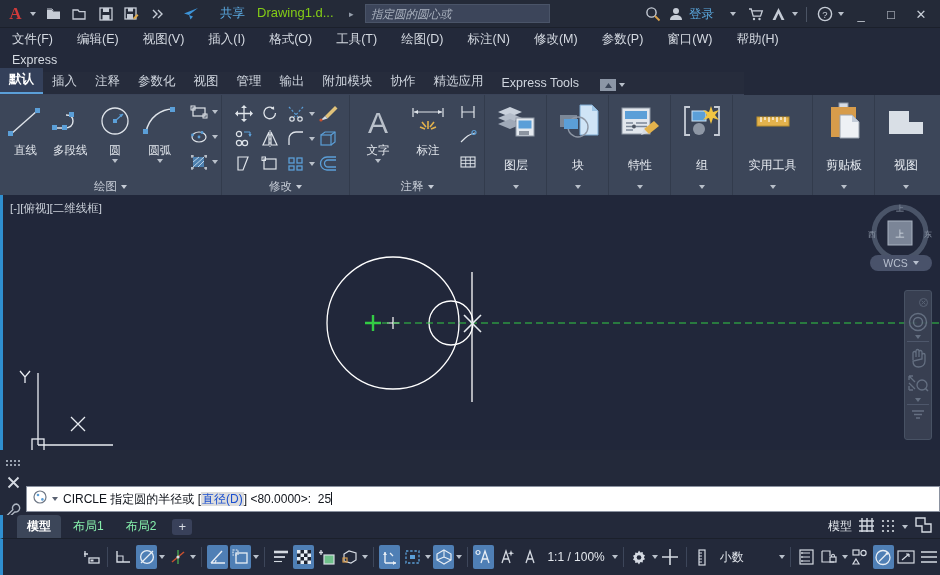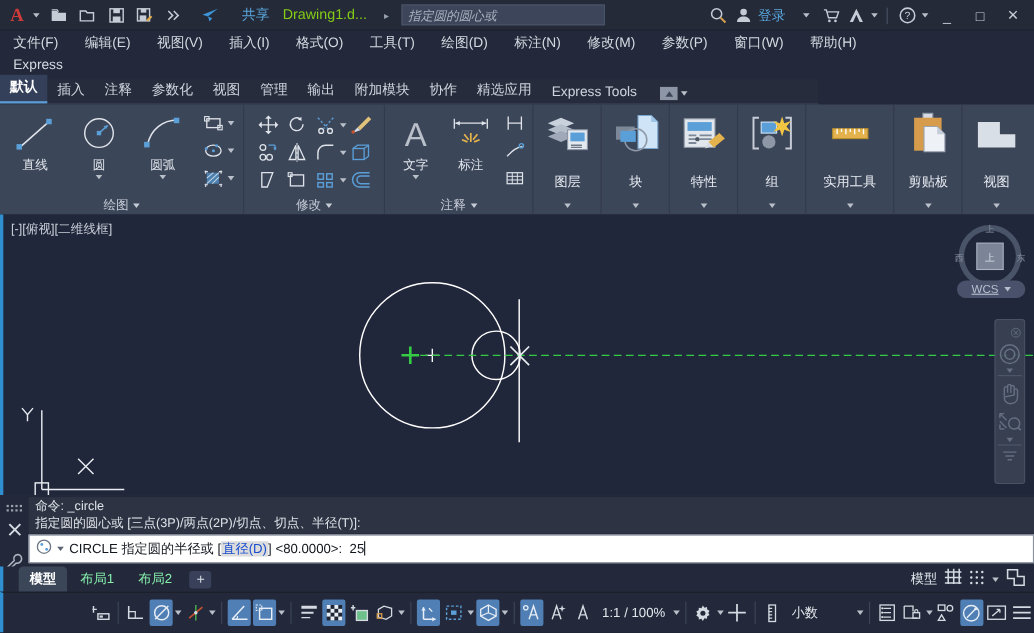--- a/index.html
+++ b/index.html
@@ -109,21 +109,21 @@
     background:#3a4254; border:1px solid #4c5668; border-radius:3px;
     display:flex; flex-direction:column; align-items:center; padding-top:4px;
     opacity:.92;
   }
   .navbar-panel .nbi{ height:26px; display:flex; align-items:center; justify-content:center;}
   .nb-sep{ width:22px; height:1px; background:#525c70; margin:2px 0; }
   .viewcube{ position:absolute; right:6px; top:5px; width:68px; height:70px; }
   .wcsbar{
     position:absolute; right:8px; top:60px; width:62px; height:16px;
     background:#49526a; border-radius:8px; display:flex; align-items:center;
-    justify-content:center; gap:5px; font-size:10.5px; color:#b7bfce;text-decoration:underline;
+    justify-content:center; gap:5px; font-size:10.5px; color:#b7bfce;
   }
 
   
   .cmdwrap{ position:absolute; left:0; top:450px; width:940px; height:65px; }
   .cmd-gutter{ position:absolute; left:0; top:0; width:26px; height:65px;
                background:#23293a; display:flex;flex-direction:column;
                align-items:center; padding-top:3px; gap:4px; }
   .cmd-hist{
     position:absolute; left:26px; top:2px; width:914px; height:33px;
     background:#2d3342; color:#dfe3e9; font-size:11.5px;
@@ -322,20 +322,31 @@
       <div class="panel-body">
         <div class="bigbtn">
           <span class="ico">
             <svg width="38" height="34" viewBox="0 0 38 34">
                 <path d="M5 29L31 6" stroke="#dfe4ea" stroke-width="1.4"></path>
                 <rect x="2" y="26" width="5" height="5" fill="#5b9fd8"></rect>
                 <rect x="29" y="3" width="5" height="5" fill="#5b9fd8"></rect>
               </svg>
           </span>
           <span class="lbl">直线</span>
+        </div>
+        <div class="bigbtn">
+          <span class="ico">
+            <svg width="38" height="34" viewBox="0 0 38 34">
+                <path d="M4 23h9c6 0 9-3 9-7s-3-6-7-6" stroke="#dfe4ea" stroke-width="1.4" fill="none"></path>
+                <rect x="1" y="20" width="5" height="5" fill="#5b9fd8"></rect>
+                <rect x="11" y="20" width="5" height="5" fill="#5b9fd8"></rect>
+                <rect x="18" y="7" width="5" height="5" fill="#5b9fd8"></rect>
+              </svg>
+          </span>
+          <span class="lbl">多段线</span>
         </div>
         <div class="bigbtn">
           <span class="ico">
             <svg width="38" height="34" viewBox="0 0 38 34">
                 <circle cx="19" cy="16" r="13" fill="none" stroke="#dfe4ea" stroke-width="1.3"></circle>
                 <path d="M19 16l8-7" stroke="#5b9fd8" stroke-width="1.3"></path>
                 <path d="M27 9l-4 .6 2.6 2.6z" fill="#5b9fd8"></path>
                 <rect x="17" y="14" width="4" height="4" fill="#5b9fd8"></rect>
               </svg>
           </span>
@@ -745,24 +756,20 @@
             <path d="M1.5 1.5l10 10M11.5 1.5l-10 10" stroke="#d5dae2" stroke-width="1.8"></path>
           </svg>
       </span>
       <span style="margin-top:6px;">
         <svg width="15" height="16" viewBox="0 0 15 16">
             <path d="M10.5 1a4 4 0 0 0-3.6 5.7L1 12.5 2.8 14.5l5.9-5.6A4 4 0 1 0 10.5 1z" fill="none" stroke="#aeb6c2" stroke-width="1.4"></path>
           </svg>
       </span>
     </div>
 
-    <div class="cmd-hist">
-      <div>命令: _circle</div>
-      <div>指定圆的圆心或 [三点(3P)/两点(2P)/切点、切点、半径(T)]:</div>
-    </div>
 
     <div class="cmd-input">
       <span>
         <svg width="14" height="14" viewBox="0 0 14 14">
             <circle cx="7" cy="7" r="6" fill="none" stroke="#6f7886" stroke-width="1.2"></circle>
             <circle cx="5" cy="5" r="1.3" fill="#5b9fd8"></circle>
             <circle cx="9.4" cy="9.4" r="1.3" fill="#5b9fd8"></circle>
           </svg>
       </span>
       <span class="caret" style="border-top-color:#5a6272;"></span>

